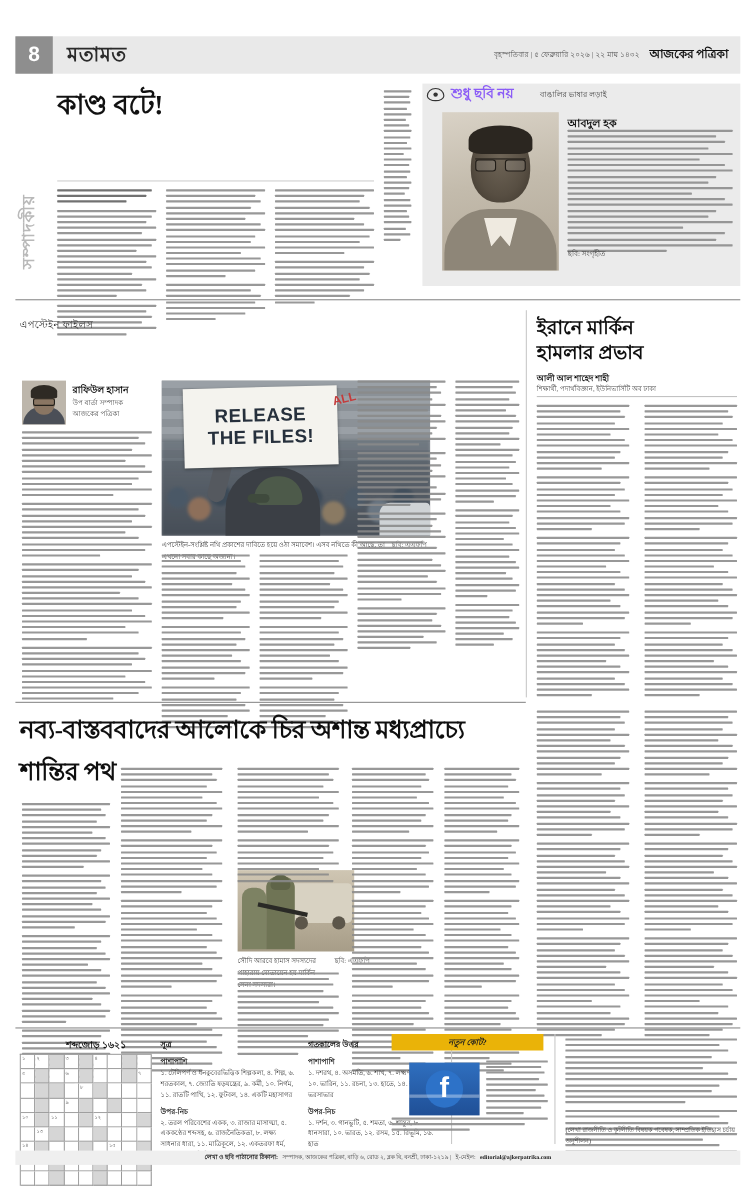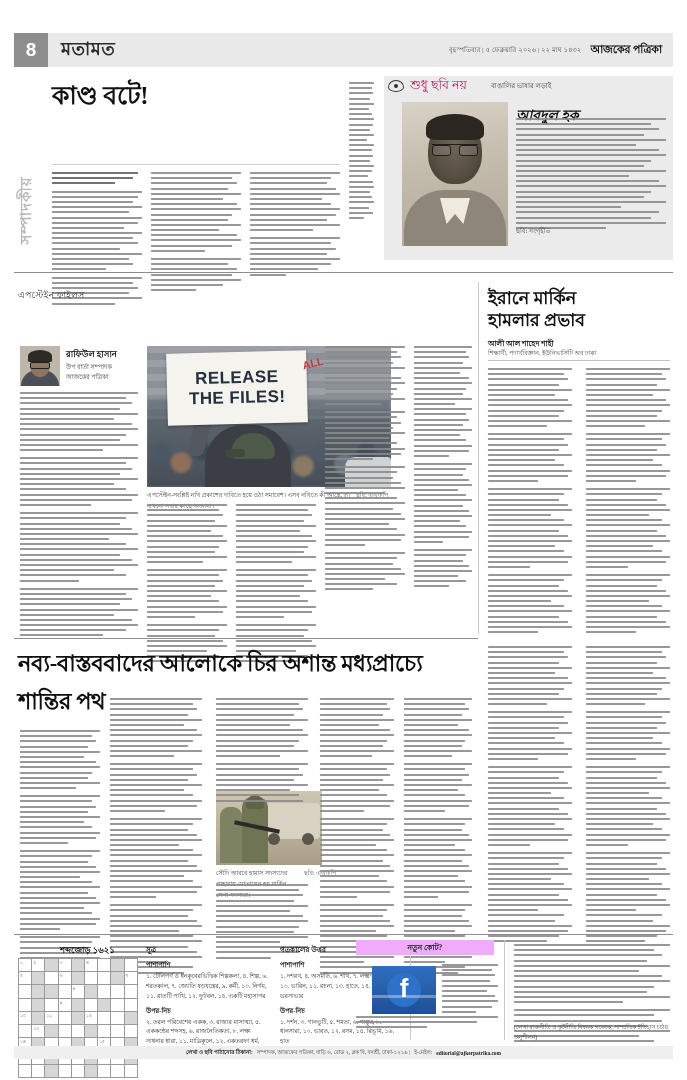--- a/index.html
+++ b/index.html
@@ -71,21 +71,21 @@
     background:#ebebeb;
   }
   .pbox-head{
     position:absolute;left:0;top:0;width:289px;height:20px;display:flex;align-items:center;
   }
   .pb-eye{
     width:14px;height:10px;margin-left:4px;border:1.2px solid #333;border-radius:50% 50% 50% 50%/60% 60% 40% 40%;
     display:flex;align-items:center;justify-content:center;
   }
   .pb-eye i{display:block;width:4px;height:4px;border-radius:50%;background:#333;}
-  .pb-title{font-size:12.5px;font-weight:normal;margin-left:6px;color:#be185d;}
+  .pb-title{font-size:12.5px;font-weight:bold;margin-left:6px;color:#8b5cf6;}
   .pb-sub{font-size:7px;color:#3b3b3b;margin-left:24px;}
   .pb-photo{
     position:absolute;left:18px;top:26px;width:106px;height:144px;
     background:linear-gradient(170deg,#d9d2c6 0%,#c3bbac 45%,#b2a898 100%);
     overflow:hidden;
   }
   .pb-photo .face{
     position:absolute;left:50%;top:16px;transform:translateX(-50%);
     width:54px;height:66px;border-radius:50% 50% 44% 44%;
     background:radial-gradient(ellipse at 50% 38%,#6f6557 0%,#574e42 60%,#3d362d 100%);
@@ -105,21 +105,21 @@
   .pb-photo .body{
     position:absolute;left:50%;bottom:0;transform:translateX(-50%);
     width:102px;height:56px;border-radius:40px 40px 0 0;background:#8e8678;
   }
   .pb-photo .collar{
     position:absolute;left:50%;bottom:22px;transform:translateX(-50%);
     width:30px;height:26px;background:#efeae0;
     clip-path:polygon(0 0,100% 0,78% 100%,50% 62%,22% 100%);
   }
   .pb-name{
-    position:absolute;left:132px;top:28px;font-size:14px;font-weight:bold;color:#111;font-style:italic;
+    position:absolute;left:132px;top:28px;font-size:10px;font-weight:bold;color:#111;
   }
   .pb-body{position:absolute;left:132px;top:42px;width:150px;}
   .pb-credit{position:absolute;left:132px;top:150px;font-size:6.5px;color:#444;}
 
   
   .kicker{font-size:9px;color:#333;letter-spacing:.3px;}
   .head-xl{font-size:25.5px;font-weight:bold;color:#0f0f0f;letter-spacing:-.4px;}
   .head-lg{font-size:17.5px;font-weight:bold;color:#0f0f0f;line-height:1.22;}
 
   .byline{position:absolute;display:flex;gap:6px;align-items:flex-start;}
@@ -216,22 +216,22 @@
     border-left:1px solid #9a9a9a;border-top:1px solid #9a9a9a;}
   .cw-grid div{border-right:1px solid #9a9a9a;border-bottom:1px solid #9a9a9a;
     position:relative;background:#fff;font-size:4.6px;color:#555;}
   .cw-grid div.blk{background:#d6d6d6;}
   .cw-grid div span{position:absolute;left:1px;top:0px;}
   .clue-head{font-size:7.2px;font-weight:bold;color:#111;margin-bottom:2px;}
   .clue-sub{font-size:6.6px;font-weight:bold;color:#222;margin:3px 0 1px;}
   .clue-txt{font-size:6.1px;line-height:1.62;color:#333;}
 
   .boxhead{
-    position:absolute;background:#f0abfc;height:15px;display:flex;align-items:center;
-    justify-content:center;font-size:7.5px;font-weight:bold;color:#1f1f1f;
+    position:absolute;background:#eab308;height:15px;display:flex;align-items:center;
+    justify-content:center;font-size:7.5px;font-weight:bold;color:#1f1f1f;font-style:italic;
   }
   .footer{
     position:absolute;left:14px;top:1046px;width:659px;height:13px;background:#efefef;
     display:flex;align-items:center;justify-content:center;gap:4px;
   }
   .footer b{font-size:5.6px;color:#222;}
   .footer span{font-size:5.4px;color:#3c3c3c;}
   .footer .mail{font-size:5.4px;color:#1c1c1c;font-weight:bold;}
 </style>
 </head>

